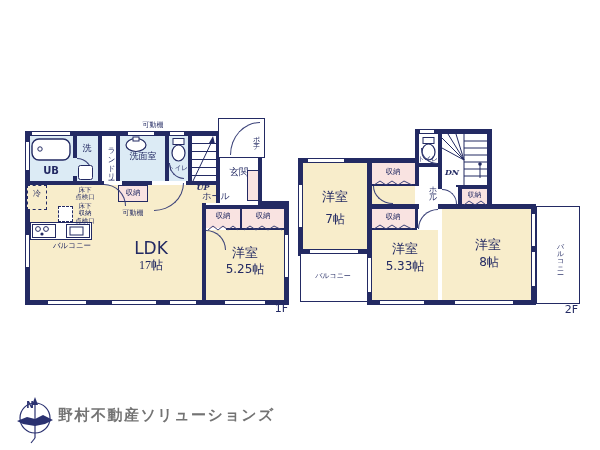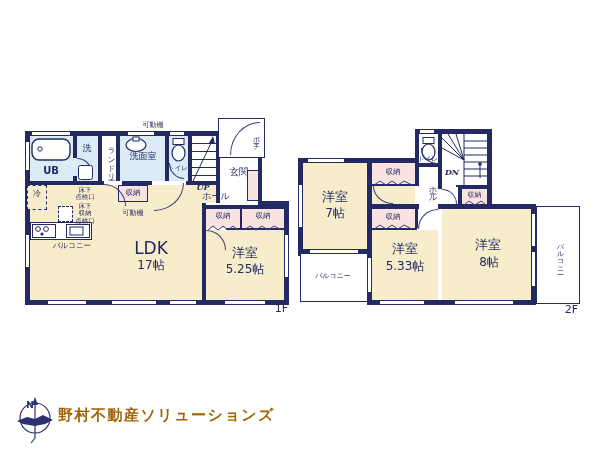--- a/index.html
+++ b/index.html
@@ -23,21 +23,21 @@
   .win-v{position:absolute;width:5px;background:#fff;border-left:1px solid var(--wall);border-right:1px solid var(--wall);box-sizing:border-box;}
   .arc{position:absolute;box-sizing:border-box;}
   .arc-tr{border-top:1px solid var(--line);border-right:1px solid var(--line);border-top-right-radius:100%;}
   .arc-tl{border-top:1px solid var(--line);border-left:1px solid var(--line);border-top-left-radius:100%;}
   .arc-br{border-bottom:1px solid var(--line);border-right:1px solid var(--line);border-bottom-right-radius:100%;}
   .arc-bl{border-bottom:1px solid var(--line);border-left:1px solid var(--line);border-bottom-left-radius:100%;}
   .stairs{background:#fff;background-image:repeating-linear-gradient(to bottom,var(--wall) 0 1px,transparent 1px 8px);}
   .dashbox{position:absolute;background:#fff;border:1px dashed var(--wall);box-sizing:border-box;}
   .solidbox{position:absolute;background:#fff;border:1px solid var(--wall);box-sizing:border-box;}
   svg{position:absolute;overflow:visible;}
-  #brand{position:absolute;color:#a16207;font-size:15px;letter-spacing:1.5px;font-weight:bold;}
+  #brand{position:absolute;color:#737373;font-size:15px;letter-spacing:1.5px;font-weight:bold;}
 </style>
 </head>
 <body>
 
 <div id="plan">
 
   <div class="fill cream" style="left:29px;top:185px;width:173px;height:115px;"></div>
   <div class="fill cream" style="left:188px;top:183px;width:30px;height:20px;"></div>
   <div class="fill cream" style="left:206px;top:209px;width:78px;height:91px;"></div>
   <div class="fill wet" style="left:29px;top:135px;width:44px;height:46px;"></div>
@@ -152,21 +152,21 @@
   <div class="lbl" style="left:29px;top:190px;width:16px;font-size:8px;">冷</div>
   <div class="lbl" style="left:70px;top:187px;width:30px;font-size:6.5px;">床下
 点検口</div>
   <div class="lbl" style="left:70px;top:203px;width:30px;font-size:6.5px;">床下
 収納
 点検口</div>
   <div class="lbl" style="left:120px;top:189px;width:26px;font-size:7.5px;">収納</div>
   <div class="lbl" style="left:117px;top:210px;width:32px;font-size:7px;">可動棚</div>
   <div class="lbl" style="left:50px;top:242px;width:44px;font-size:7.5px;">バルコニー</div>
   <div class="lbl" style="left:126px;top:239px;width:50px;font-size:17px;">LDK</div>
-  <div class="lbl" style="left:131px;top:259px;width:40px;font-size:12px;">17帖</div>
+  <div class="lbl" style="left:131px;top:259px;width:40px;font-size:12px;font-family:Liberation Serif, serif;">17帖</div>
   <div class="lbl" style="left:223px;top:246px;width:44px;font-size:13px;">洋室</div>
   <div class="lbl" style="left:219px;top:263px;width:52px;font-size:12px;">5.25帖</div>
   <div class="lbl" style="left:209px;top:212px;width:28px;font-size:7.5px;">収納</div>
   <div class="lbl" style="left:247px;top:212px;width:32px;font-size:7.5px;">収納</div>
   <div class="lbl" style="left:262px;top:303px;width:26px;font-size:11px;text-align:right;">1F</div>
 
   <div class="fill cream" style="left:303px;top:163px;width:64px;height:86px;"></div>
   <div class="fill cream" style="left:371px;top:186px;width:44px;height:18px;"></div>
   <div class="fill cream" style="left:371px;top:230px;width:67px;height:70px;"></div>
   <div class="fill cream" style="left:442px;top:209px;width:89px;height:91px;"></div>
@@ -243,21 +243,21 @@
       <polyline points="0,5 6,1 12,5 18,1 24,5 30,1 38,5" fill="none" stroke="#3a4178" stroke-width="1"></polyline>
     </svg>
   <svg style="left:374px;top:224px;" width="38" height="6" viewBox="0 0 38 6">
       <polyline points="0,5 6,1 12,5 18,1 24,5 30,1 38,5" fill="none" stroke="#3a4178" stroke-width="1"></polyline>
     </svg>
   <svg style="left:464px;top:200px;" width="22" height="6" viewBox="0 0 22 6">
       <polyline points="0,5 5,1 11,5 17,1 22,5" fill="none" stroke="#3a4178" stroke-width="1"></polyline>
     </svg>
 
   <div class="lbl" style="left:313px;top:190px;width:44px;font-size:13px;">洋室</div>
-  <div class="lbl" style="left:320px;top:207px;width:30px;font-size:12px;">7帖</div>
+  <div class="lbl" style="left:320px;top:213px;width:30px;font-size:12px;">7帖</div>
   <div class="lbl" style="left:377px;top:168px;width:32px;font-size:7.5px;">収納</div>
   <div class="lbl" style="left:416px;top:156px;width:24px;font-size:6.5px;">トイレ</div>
   <div class="lbl ital" style="left:442px;top:168px;width:20px;font-size:8px;">DN</div>
   <div class="lbl vert" style="left:423px;top:170px;width:13px;height:38px;font-size:8px;">ホール</div>
   <div class="lbl" style="left:461px;top:192px;width:27px;font-size:7px;">収納</div>
   <div class="lbl" style="left:377px;top:213px;width:32px;font-size:7.5px;">収納</div>
   <div class="lbl" style="left:383px;top:242px;width:44px;font-size:13px;">洋室</div>
   <div class="lbl" style="left:379px;top:260px;width:52px;font-size:12px;">5.33帖</div>
   <div class="lbl" style="left:466px;top:238px;width:44px;font-size:13px;">洋室</div>
   <div class="lbl" style="left:471px;top:256px;width:36px;font-size:12px;">8帖</div>

